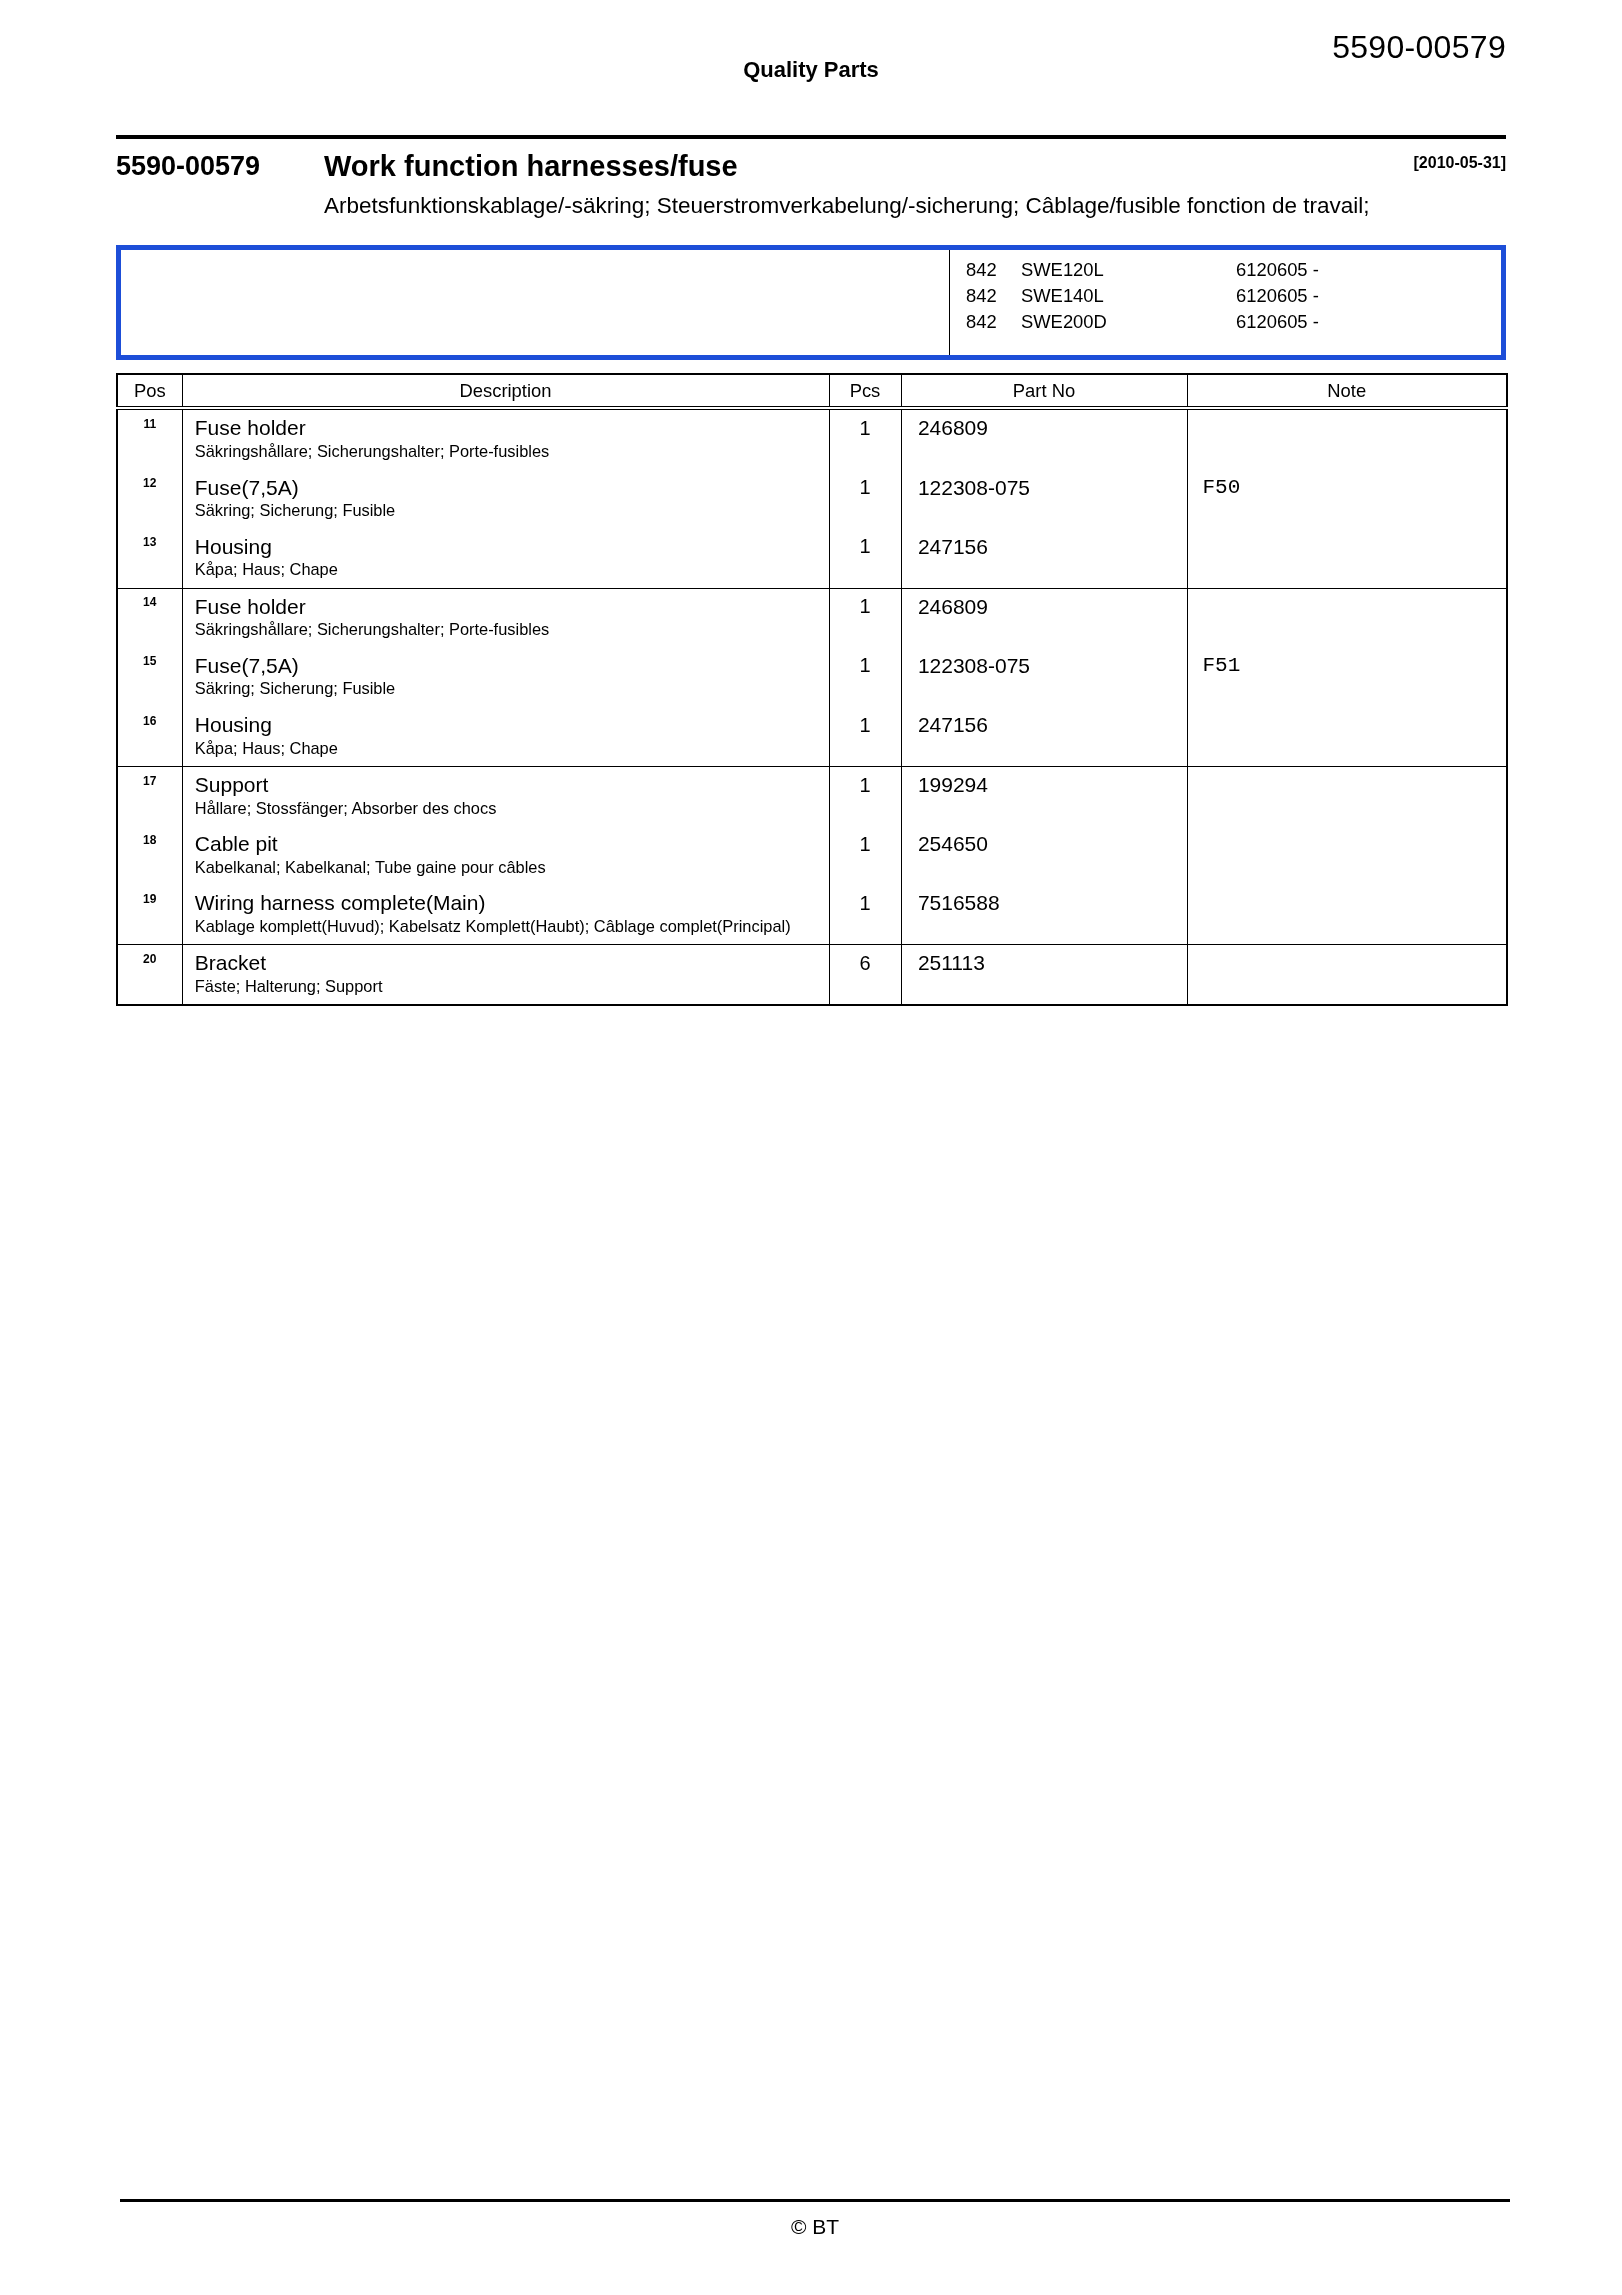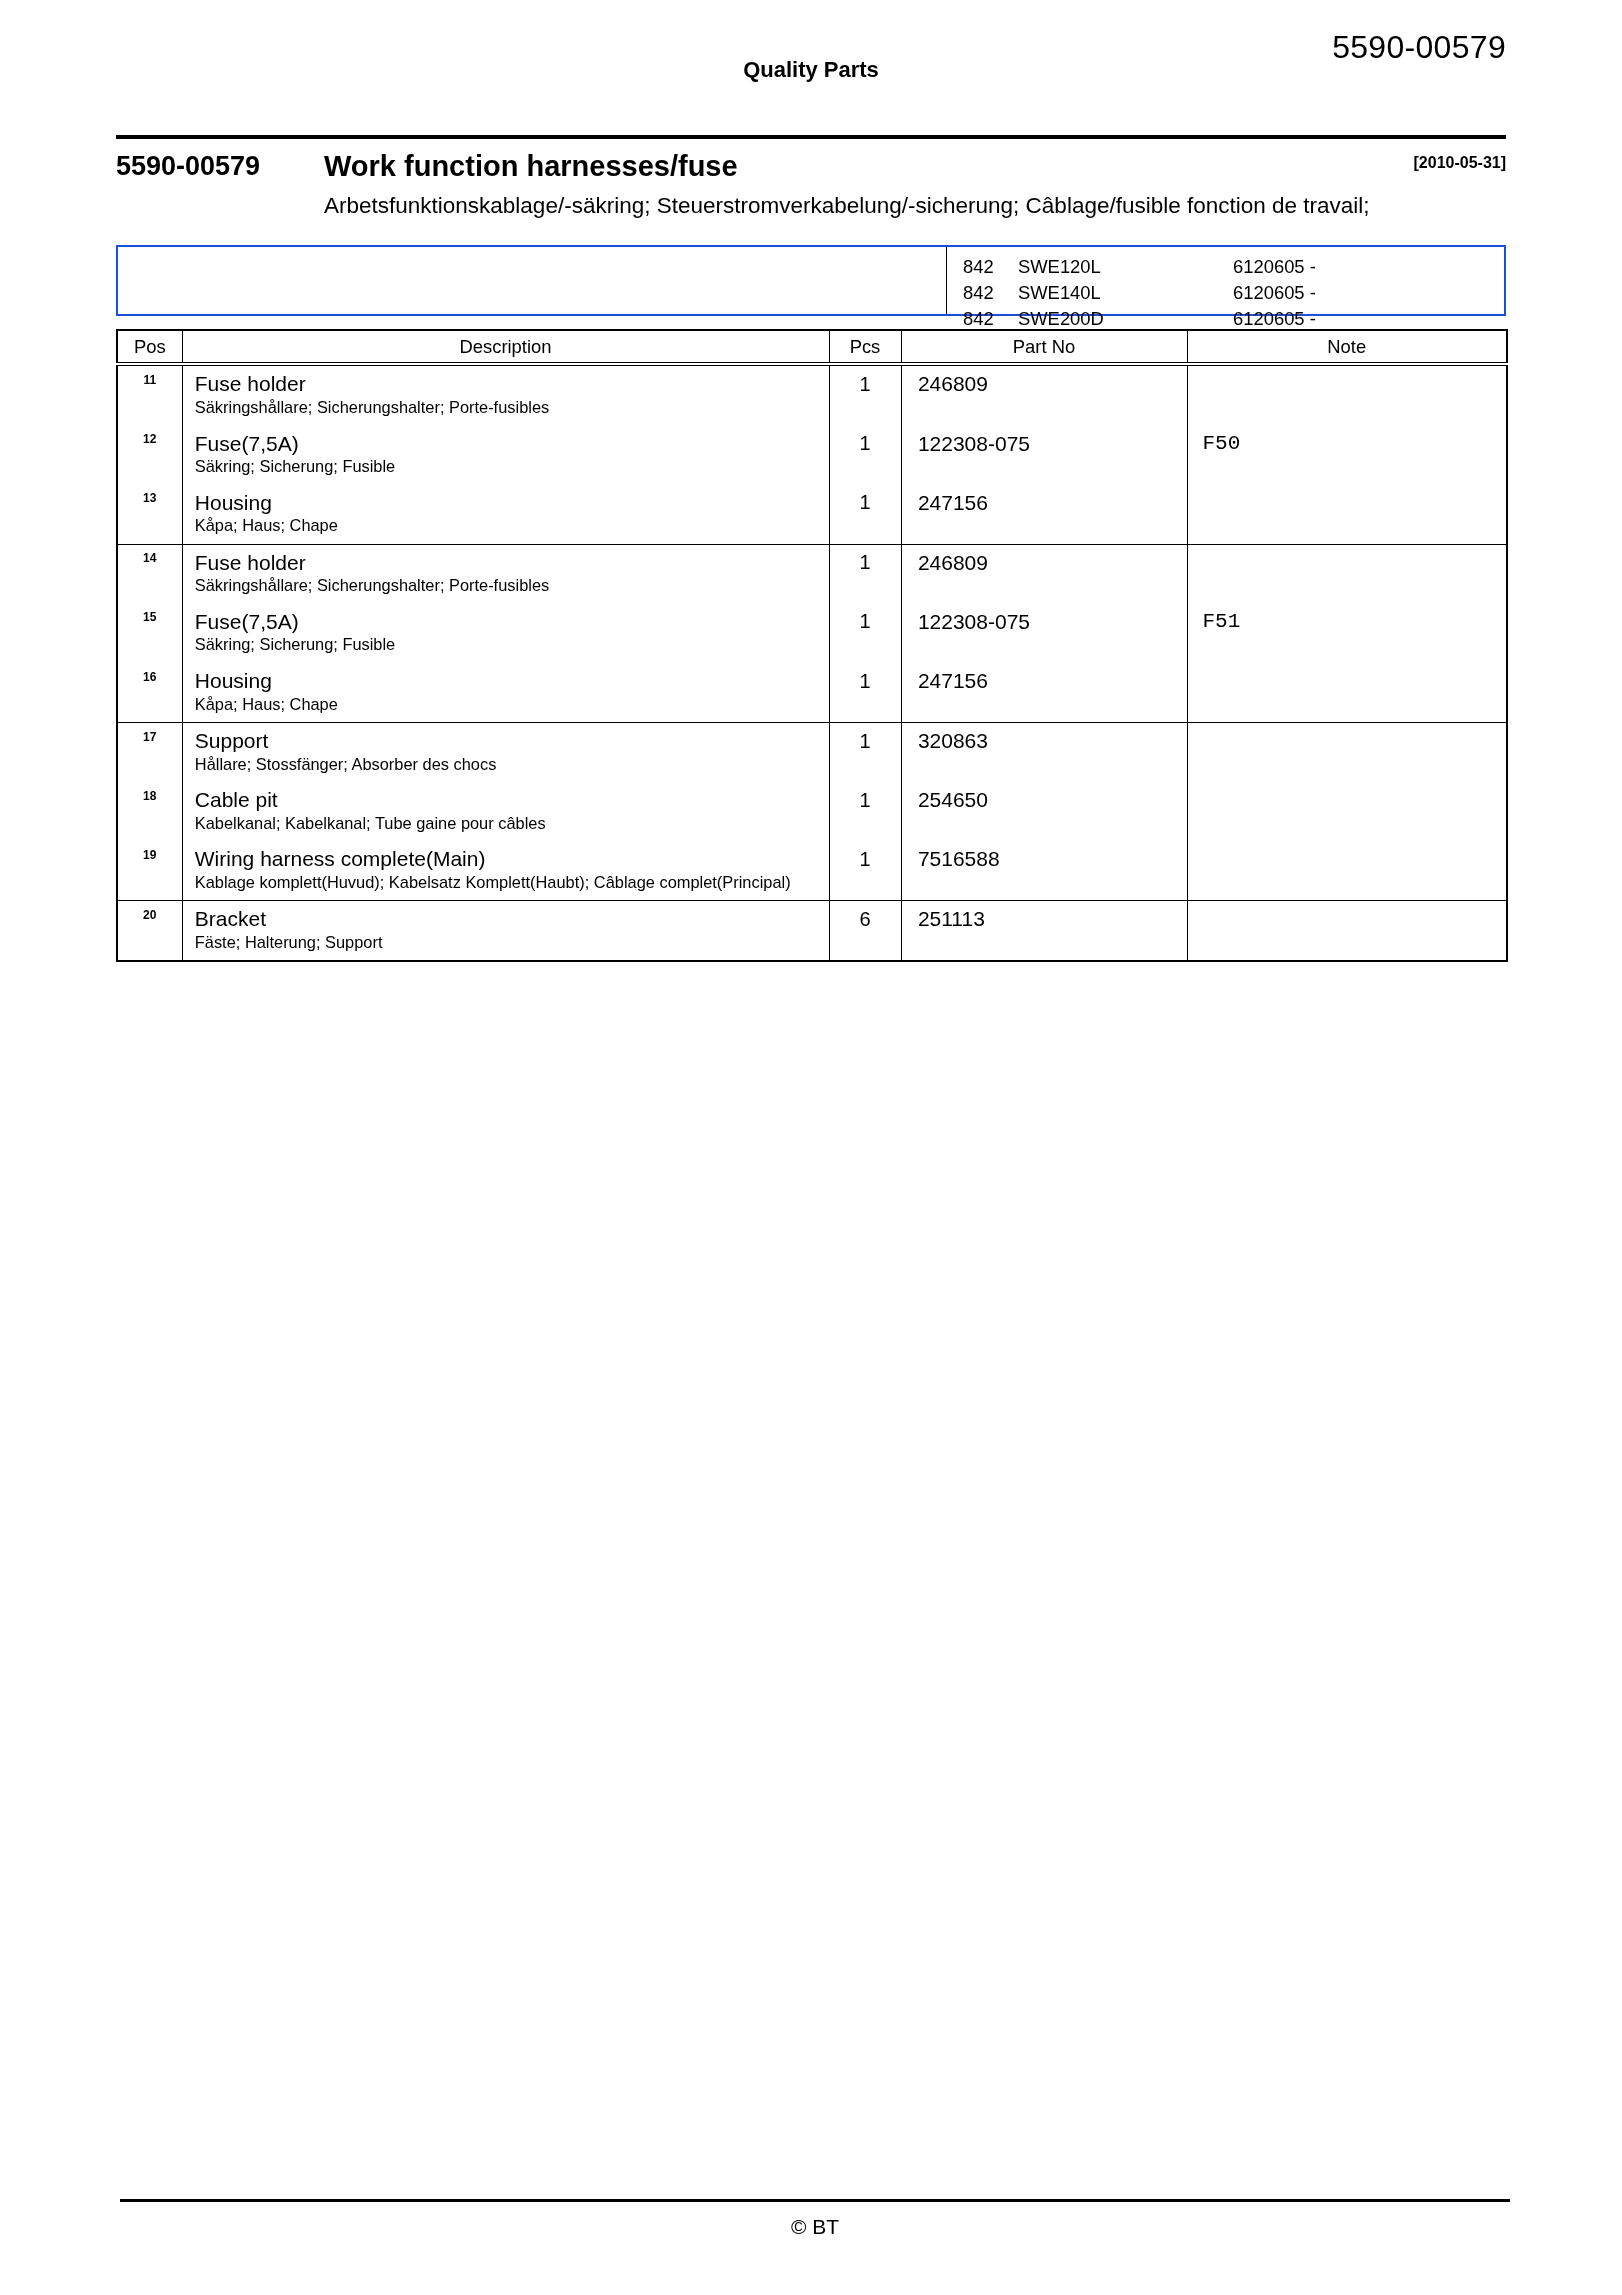--- a/index.html
+++ b/index.html
@@ -34,22 +34,22 @@
   .title-main { flex: 1; font-size: 29px; font-weight: bold; }
   .title-date { font-size: 16px; font-weight: bold; white-space: nowrap; padding-top: 4.1px; }
   .subtitle {
     margin-left: 208px; margin-top: 8.2px;
     max-width: 1118px;
     font-size: 22.5px; line-height: 29px;
   }
   
   .model-box {
     margin-top: 24.5px;
-    border: 2px solid #1d4ed8;
-    height: 71px;
+    border: 5px solid #1d4ed8;
+    height: 115px;
     position: relative;
   }
   .model-divider {
     position: absolute; left: 828px; top: 0; bottom: 0;
     width: 1.4px; background: #000;
   }
   .model-rows { position: absolute; left: 845px; top: 6.8px; }
   .model-row { display: flex; font-size: 18.4px; line-height: 26px; }
   .model-code { width: 55px; }
   .model-name { width: 215px; }
@@ -210,21 +210,21 @@
         <td class="note"></td>
       </tr>
 
       <tr class="group-top">
         <td class="pos">17</td>
         <td class="desc">
           <div class="desc-main">Support</div>
           <div class="desc-sub">Hållare; Stossfänger; Absorber des chocs</div>
         </td>
         <td class="pcs">1</td>
-        <td class="part">320863</td>
+        <td class="part">199294</td>
         <td class="note"></td>
       </tr>
       <tr>
         <td class="pos">18</td>
         <td class="desc">
           <div class="desc-main">Cable pit</div>
           <div class="desc-sub">Kabelkanal; Kabelkanal; Tube gaine pour câbles</div>
         </td>
         <td class="pcs">1</td>
         <td class="part">254650</td>

